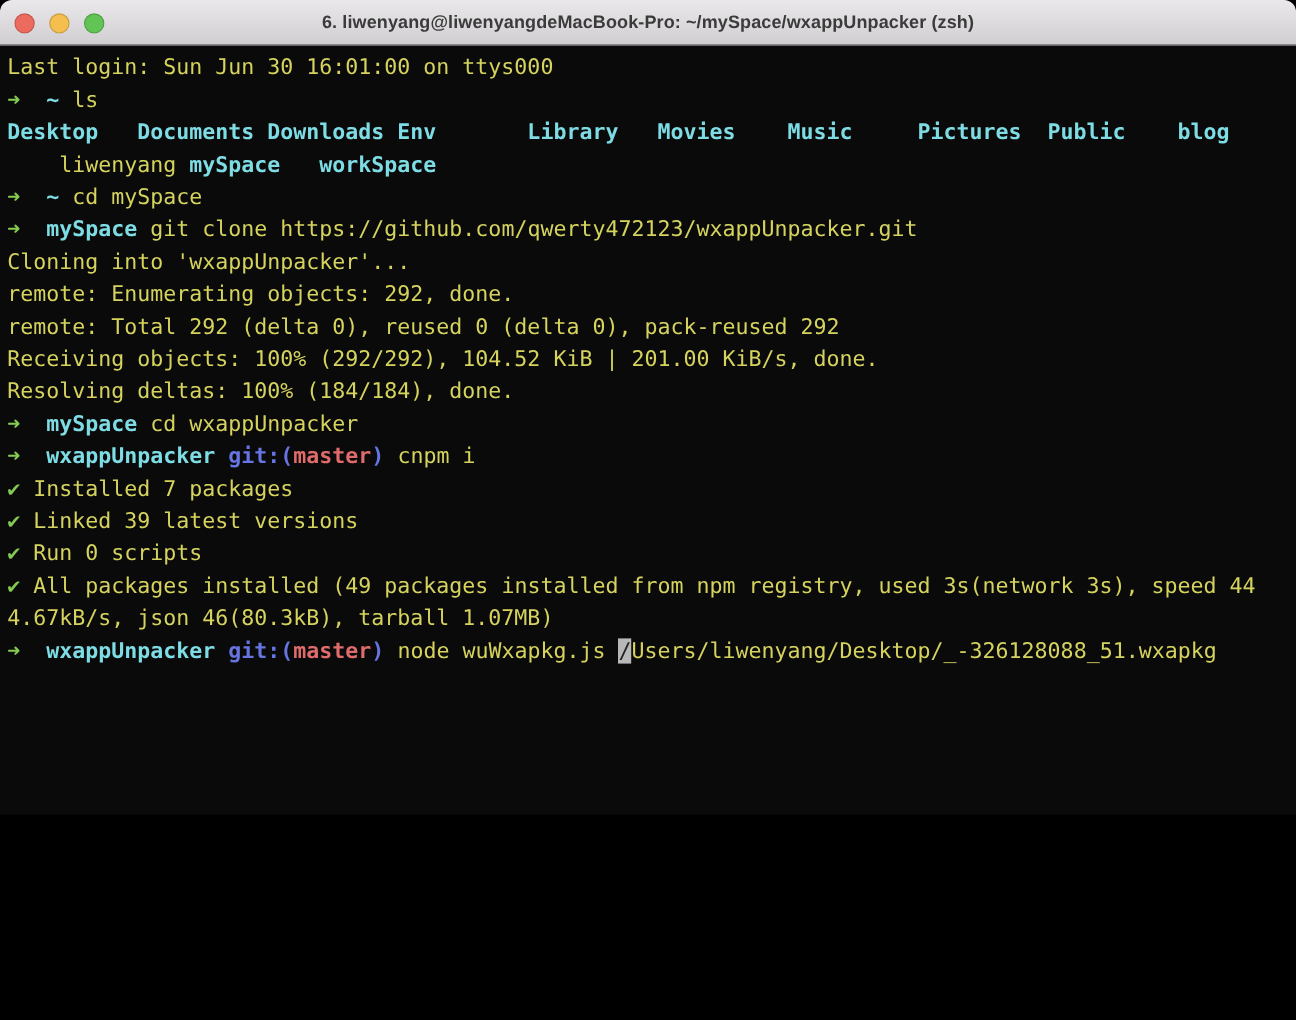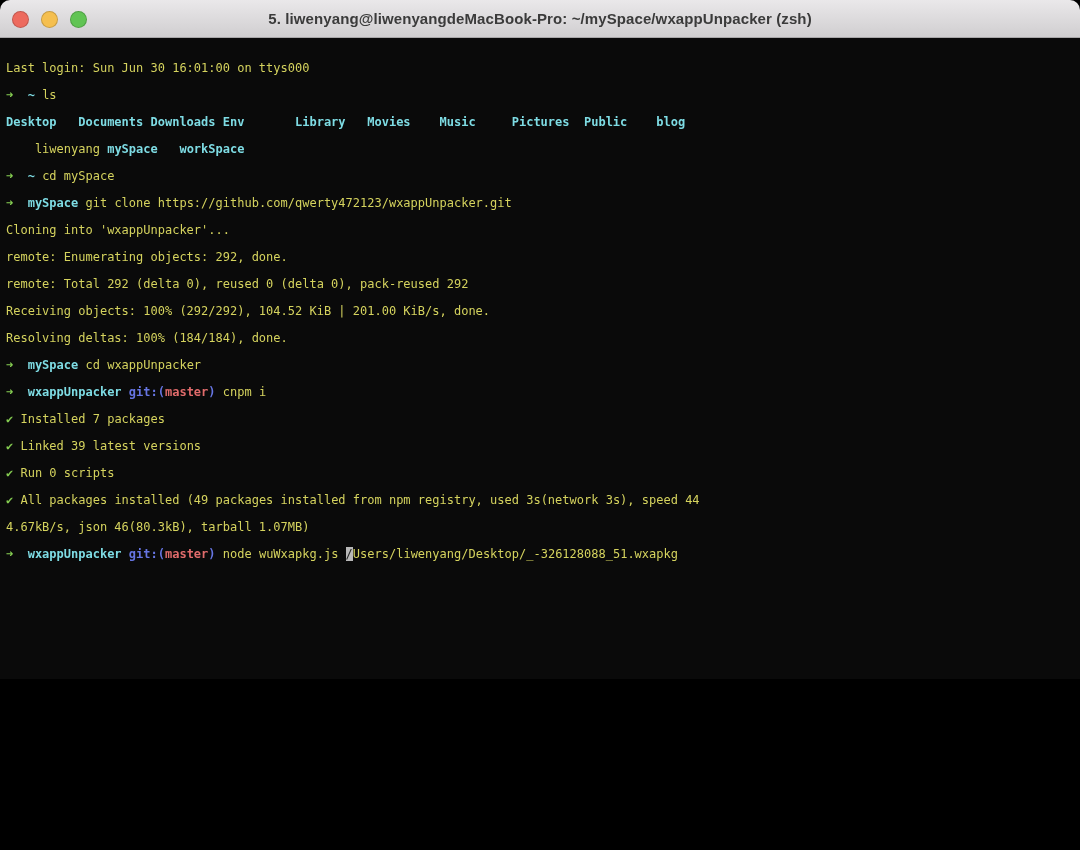--- a/index.html
+++ b/index.html
@@ -32,36 +32,36 @@
     position:absolute;left:0;right:0;
     text-align:center;
     font-size:15px;font-weight:600;color:#3b3b3b;
     letter-spacing:0.1px;
     white-space:nowrap;
   }
   .screen{
     height:641px;
     box-sizing:border-box;
     margin:0;
-    padding:17px 6px;
+    padding:5px 6px;
     font-family:"DejaVu Sans Mono","DejaVu Sans",monospace;
-    font-size:12px;
+    font-size:18px;
     line-height:27px;
     white-space:pre;
     overflow:hidden;
   }
   .line{height:27px;}
   .arrow{display:inline-block;width:2ch;}
 </style>
 </head>
 <body>
 
 <div class="window">
   <div class="titlebar">
     <div class="traffic-lights">
       <span class="light" id="light-close" style="background: rgb(237, 106, 94);"></span>
       <span class="light" id="light-min" style="background: rgb(245, 191, 79);"></span>
       <span class="light" id="light-zoom" style="background: rgb(97, 196, 84);"></span>
     </div>
-    <div class="title">5. liwenyang@liwenyangdeMacBook-Pro: ~/mySpace/wxappUnpacker (zsh)</div>
+    <div class="title">6. liwenyang@liwenyangdeMacBook-Pro: ~/mySpace/wxappUnpacker (zsh)</div>
   </div>
   <pre class="screen" id="screen" style="background: rgb(10, 10, 10); color: rgb(213, 211, 94);"><div class="line"><span style="color: rgb(213, 211, 94);">Last login: Sun Jun 30 16:01:00 on ttys000</span></div><div class="line"><span class="arrow" style="color: rgb(132, 203, 81); font-weight: bold;">➜</span><span> </span><span style="color: rgb(126, 220, 228); font-weight: bold;">~</span><span> </span><span style="color: rgb(213, 211, 94);">ls</span></div><div class="line"><span style="color: rgb(126, 220, 228); font-weight: bold;">Desktop   Documents Downloads Env       Library   Movies    Music     Pictures  Public    blog</span></div><div class="line"><span style="color: rgb(213, 211, 94);">    liwenyang</span><span> </span><span style="color: rgb(126, 220, 228); font-weight: bold;">mySpace   workSpace</span></div><div class="line"><span class="arrow" style="color: rgb(132, 203, 81); font-weight: bold;">➜</span><span> </span><span style="color: rgb(126, 220, 228); font-weight: bold;">~</span><span> </span><span style="color: rgb(213, 211, 94);">cd mySpace</span></div><div class="line"><span class="arrow" style="color: rgb(132, 203, 81); font-weight: bold;">➜</span><span> </span><span style="color: rgb(126, 220, 228); font-weight: bold;">mySpace</span><span> </span><span style="color: rgb(213, 211, 94);">git clone https://github.com/qwerty472123/wxappUnpacker.git</span></div><div class="line"><span style="color: rgb(213, 211, 94);">Cloning into 'wxappUnpacker'...</span></div><div class="line"><span style="color: rgb(213, 211, 94);">remote: Enumerating objects: 292, done.</span></div><div class="line"><span style="color: rgb(213, 211, 94);">remote: Total 292 (delta 0), reused 0 (delta 0), pack-reused 292</span></div><div class="line"><span style="color: rgb(213, 211, 94);">Receiving objects: 100% (292/292), 104.52 KiB | 201.00 KiB/s, done.</span></div><div class="line"><span style="color: rgb(213, 211, 94);">Resolving deltas: 100% (184/184), done.</span></div><div class="line"><span class="arrow" style="color: rgb(132, 203, 81); font-weight: bold;">➜</span><span> </span><span style="color: rgb(126, 220, 228); font-weight: bold;">mySpace</span><span> </span><span style="color: rgb(213, 211, 94);">cd wxappUnpacker</span></div><div class="line"><span class="arrow" style="color: rgb(132, 203, 81); font-weight: bold;">➜</span><span> </span><span style="color: rgb(126, 220, 228); font-weight: bold;">wxappUnpacker</span><span> </span><span style="color: rgb(102, 117, 226); font-weight: bold;">git:(</span><span style="color: rgb(224, 107, 107); font-weight: bold;">master</span><span style="color: rgb(102, 117, 226); font-weight: bold;">)</span><span> </span><span style="color: rgb(213, 211, 94);">cnpm i</span></div><div class="line"><span style="color: rgb(132, 203, 81);">✔</span><span> </span><span style="color: rgb(213, 211, 94);">Installed 7 packages</span></div><div class="line"><span style="color: rgb(132, 203, 81);">✔</span><span> </span><span style="color: rgb(213, 211, 94);">Linked 39 latest versions</span></div><div class="line"><span style="color: rgb(132, 203, 81);">✔</span><span> </span><span style="color: rgb(213, 211, 94);">Run 0 scripts</span></div><div class="line"><span style="color: rgb(132, 203, 81);">✔</span><span> </span><span style="color: rgb(213, 211, 94);">All packages installed (49 packages installed from npm registry, used 3s(network 3s), speed 44</span></div><div class="line"><span style="color: rgb(213, 211, 94);">4.67kB/s, json 46(80.3kB), tarball 1.07MB)</span></div><div class="line"><span class="arrow" style="color: rgb(132, 203, 81); font-weight: bold;">➜</span><span> </span><span style="color: rgb(126, 220, 228); font-weight: bold;">wxappUnpacker</span><span> </span><span style="color: rgb(102, 117, 226); font-weight: bold;">git:(</span><span style="color: rgb(224, 107, 107); font-weight: bold;">master</span><span style="color: rgb(102, 117, 226); font-weight: bold;">)</span><span> </span><span style="color: rgb(213, 211, 94);">node wuWxapkg.js </span><span style="background: rgb(184, 184, 184); color: rgb(34, 34, 34);">/</span><span style="color: rgb(213, 211, 94);">Users/liwenyang/Desktop/_-326128088_51.wxapkg</span></div></pre>
 </div>
 
 </body></html>

